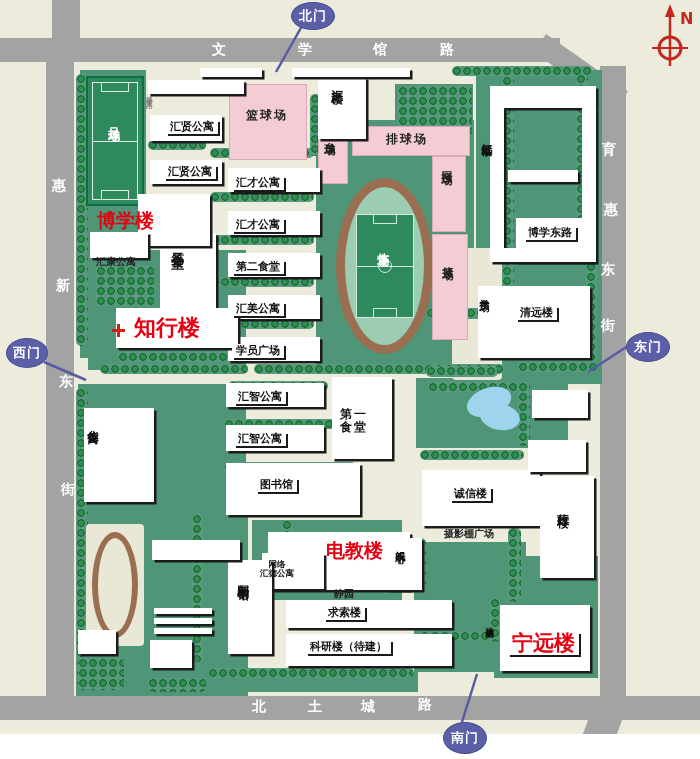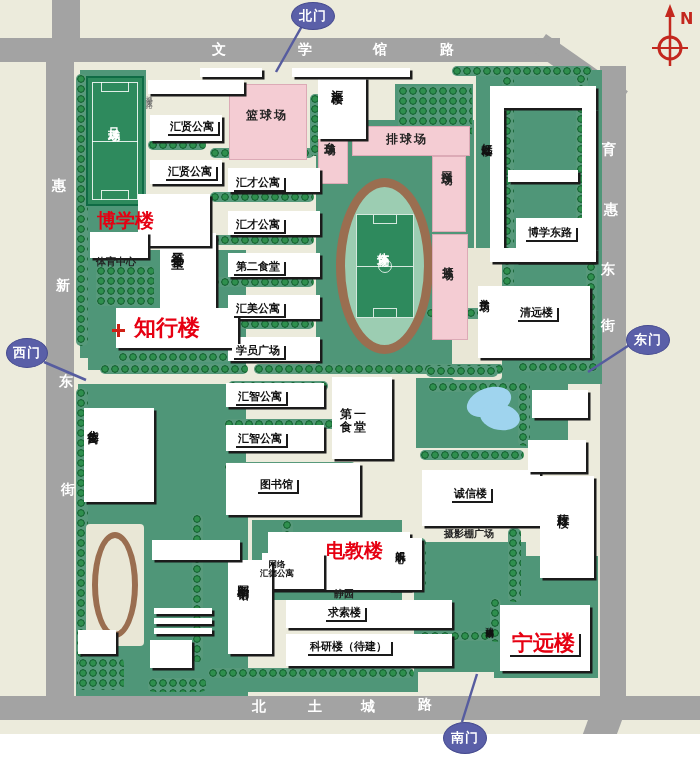--- a/index.html
+++ b/index.html
@@ -212,21 +212,21 @@
     <div class="lb k-v" style="position: absolute; left: 484px; top: 620px; font-size: 8px;">玻璃楼广场</div>
     <div class="lb k-v-white" style="position: absolute; left: 107px; top: 118px;">足球场</div>
     <div class="lb k-v-white" style="position: absolute; left: 376px; top: 243px;">体育场</div>
     <div class="lb k-v-pink" style="position: absolute; left: 323px; top: 133px;">垒球场</div>
     <div class="lb k-v-pink" style="position: absolute; left: 440px; top: 163px;">网球场</div>
     <div class="lb k-v-pink" style="position: absolute; left: 441px; top: 258px;">篮球场</div>
     <div class="lb k-pink" style="position: absolute; left: 386px; top: 133px;">排球场</div>
     <div class="lb k-pink" style="position: absolute; left: 246px; top: 109px;">篮球场</div>
     <div class="lb k-two" style="position: absolute; left: 340px; top: 408px;">第一
 食堂</div>
-    <div class="lb k-small" style="position: absolute; left: 96px; top: 256px;">体育中心</div>
+    <div class="lb k-small" style="position: absolute; left: 96px; top: 256px;">汇康公寓</div>
     <div class="lb k-small" style="position: absolute; left: 444px; top: 528px;">摄影棚广场</div>
     <div class="lb k-small" style="position: absolute; left: 334px; top: 588px;">静园</div>
     <div class="lb k-small2" style="position: absolute; left: 260px; top: 560px;">网络
 汇德公寓</div>
     <div class="lb k-tiny-v" style="position: absolute; left: 144px; top: 90px;">博学东路</div>
     <div class="lb k-red" style="position: absolute; left: 97px; top: 210px;">博学楼</div>
     <div class="lb k-red" style="position: absolute; left: 134px; top: 316px; font-size: 22px;">知行楼</div>
     <div class="lb k-red" style="position: absolute; left: 326px; top: 540px;">电教楼</div>
     <div class="lb k-plate-red" style="position: absolute; left: 508px; top: 632px;">宁远楼</div>
     <div class="lb k-icon" style="position: absolute; left: 112px; top: 324px;"></div>
@@ -241,15 +241,15 @@
     <div class="lb k-road" style="position: absolute; left: 602px; top: 142px;">育</div>
     <div class="lb k-road" style="position: absolute; left: 604px; top: 202px;">惠</div>
     <div class="lb k-road" style="position: absolute; left: 601px; top: 262px;">东</div>
     <div class="lb k-road" style="position: absolute; left: 601px; top: 318px;">街</div>
     <div class="lb k-road" style="position: absolute; left: 252px; top: 699px;">北</div>
     <div class="lb k-road" style="position: absolute; left: 308px; top: 699px;">土</div>
     <div class="lb k-road" style="position: absolute; left: 361px; top: 699px;">城</div>
     <div class="lb k-road" style="position: absolute; left: 418px; top: 697px;">路</div>
     <div class="gate" style="position: absolute; left: 291px; top: 2px; width: 42px; height: 26px;">北门</div>
     <div class="gate" style="position: absolute; left: 6px; top: 338px; width: 40px; height: 28px;">西门</div>
-    <div class="gate" style="position: absolute; left: 626px; top: 325px; width: 42px; height: 28px;">东门</div>
+    <div class="gate" style="position: absolute; left: 626px; top: 332px; width: 42px; height: 28px;">东门</div>
     <div class="gate" style="position: absolute; left: 443px; top: 722px; width: 42px; height: 30px;">南门</div>
   </div>
 
 </body></html>

